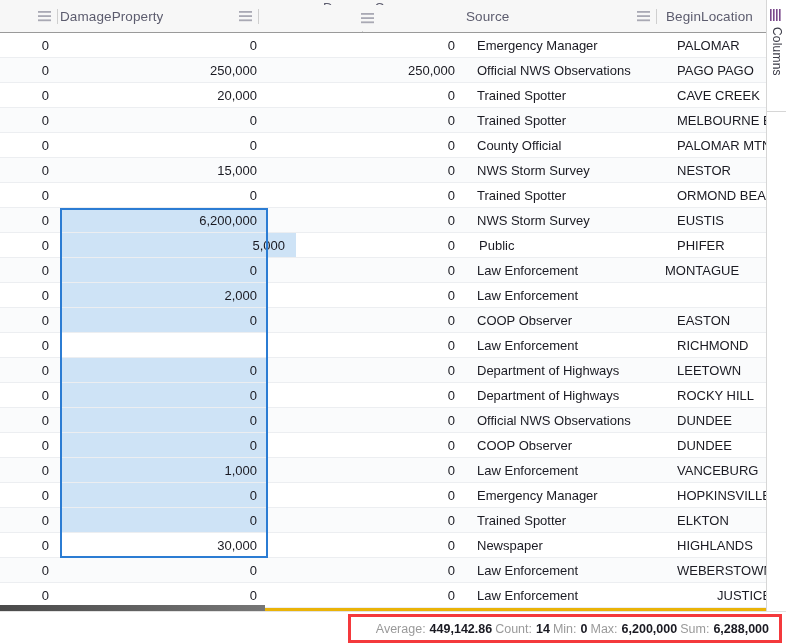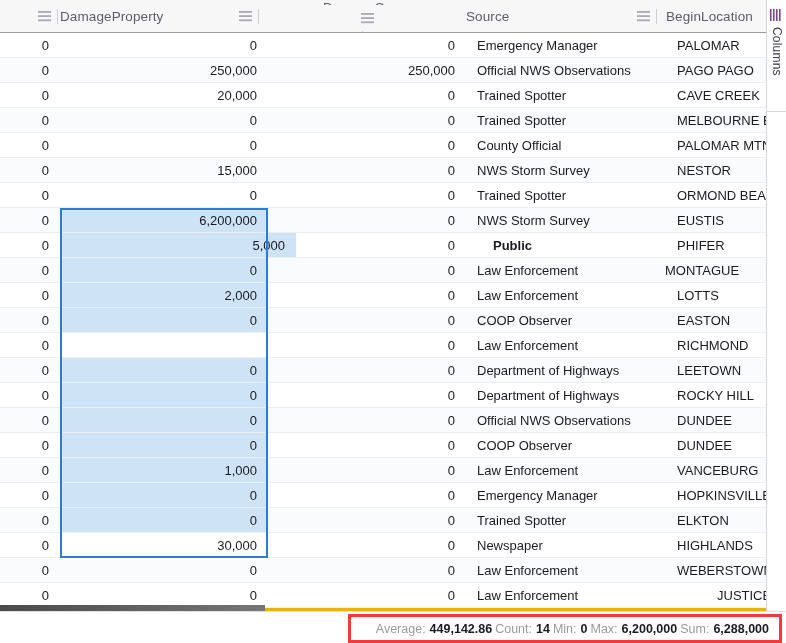--- a/index.html
+++ b/index.html
@@ -364,36 +364,35 @@
           <div class="cell num" style="left: 0px; width: 60px;">0</div>
           <div class="cell num sel-fill" style="left: 60px; width: 208px;">6,200,000</div>
           <div class="cell num" style="left: 268px; width: 198px;">0</div>
           <div class="cell txt" style="left: 466px; width: 200px;">NWS Storm Survey</div>
           <div class="cell txt" style="left: 666px; width: 100px;">EUSTIS</div>
         </div>
         <div class="row even" style="top: 200px;">
           <div class="cell num" style="left: 0px; width: 60px;">0</div>
           <div class="cell num sel-fill" style="left: 60px; width: 236px;">5,000</div>
           <div class="cell num" style="left: 268px; width: 198px;">0</div>
-          <div class="cell txt" style="left: 482px; width: 200px; font-weight: bold;">Public</div>
+          <div class="cell txt" style="left: 468px; width: 200px;">Public</div>
           <div class="cell txt" style="left: 666px; width: 100px;">PHIFER</div>
         </div>
         <div class="row odd" style="top: 225px;">
           <div class="cell num" style="left: 0px; width: 60px;">0</div>
           <div class="cell num sel-fill" style="left: 60px; width: 208px;">0</div>
           <div class="cell num" style="left: 268px; width: 198px;">0</div>
           <div class="cell txt" style="left: 466px; width: 200px;">Law Enforcement</div>
           <div class="cell txt" style="left: 654px; width: 100px;">MONTAGUE</div>
         </div>
         <div class="row even" style="top: 250px;">
           <div class="cell num" style="left: 0px; width: 60px;">0</div>
           <div class="cell num sel-fill" style="left: 60px; width: 208px;">2,000</div>
           <div class="cell num" style="left: 268px; width: 198px;">0</div>
           <div class="cell txt" style="left: 466px; width: 200px;">Law Enforcement</div>
-          <div class="cell txt" style="left: 666px; width: 100px;">LOTTS</div>
         </div>
         <div class="row odd" style="top: 275px;">
           <div class="cell num" style="left: 0px; width: 60px;">0</div>
           <div class="cell num sel-fill" style="left: 60px; width: 208px;">0</div>
           <div class="cell num" style="left: 268px; width: 198px;">0</div>
           <div class="cell txt" style="left: 466px; width: 200px;">COOP Observer</div>
           <div class="cell txt" style="left: 666px; width: 100px;">EASTON</div>
         </div>
         <div class="row even" style="top: 300px;">
           <div class="cell num" style="left: 0px; width: 60px;">0</div>

